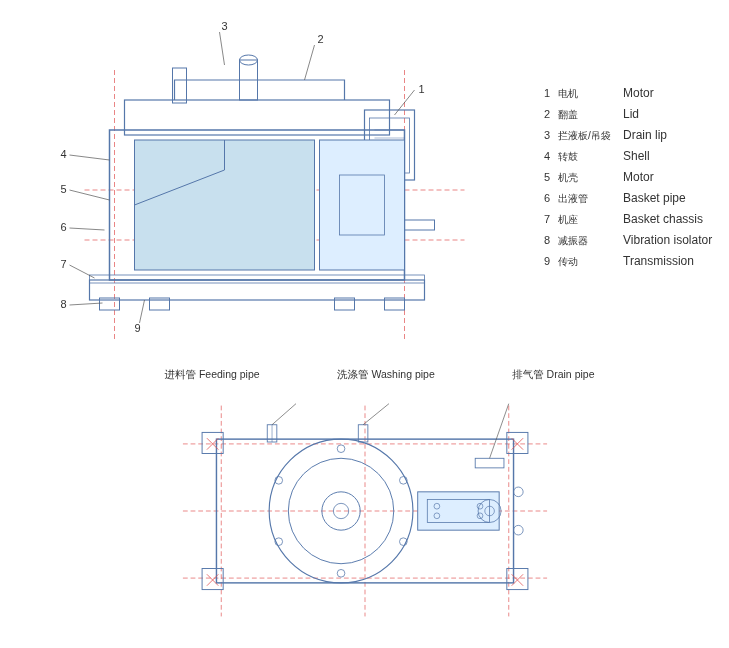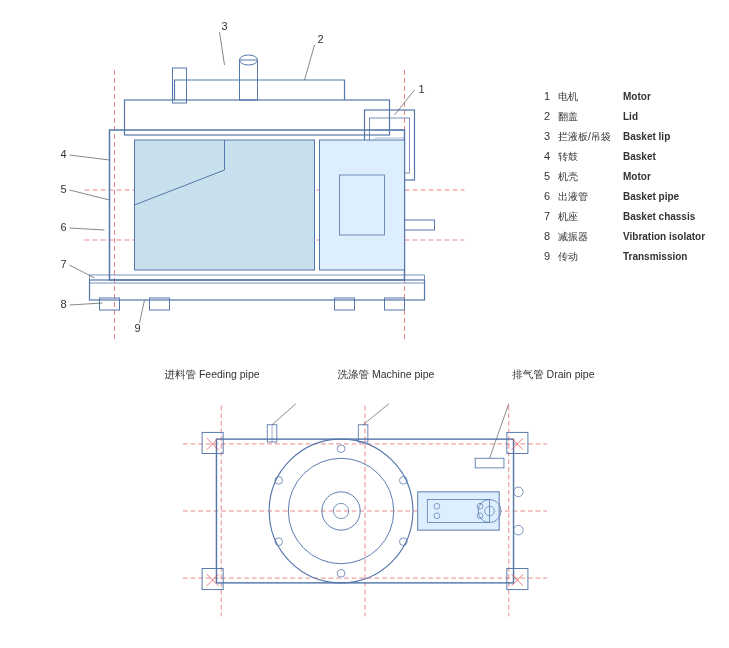--- a/index.html
+++ b/index.html
@@ -60,23 +60,22 @@
       color: #333;
     }
 
     .legend-cn {
       min-width: 65px;
       font-size: 10px;
       color: #333;
     }
 
     .legend-en {
-      font-size: 10px;
-      color: #333;
-      font-weight: bold;
+      font-size: 12px;
+      color: #333;
     }
 
     
     .bottom-section {
       width: 100%;
       height: 288px;
       position: relative;
       display: flex;
       flex-direction: column;
       align-items: center;
@@ -208,26 +207,26 @@
             <span class="legend-en">Motor</span>
           </div>
           <div class="legend-item">
             <span class="legend-num">2</span>
             <span class="legend-cn">翻盖</span>
             <span class="legend-en">Lid</span>
           </div>
           <div class="legend-item">
             <span class="legend-num">3</span>
             <span class="legend-cn">拦液板/吊袋</span>
-            <span class="legend-en">Basket lip</span>
+            <span class="legend-en">Drain lip</span>
           </div>
           <div class="legend-item">
             <span class="legend-num">4</span>
             <span class="legend-cn">转鼓</span>
-            <span class="legend-en">Basket</span>
+            <span class="legend-en">Shell</span>
           </div>
           <div class="legend-item">
             <span class="legend-num">5</span>
             <span class="legend-cn">机壳</span>
             <span class="legend-en">Motor</span>
           </div>
           <div class="legend-item">
             <span class="legend-num">6</span>
             <span class="legend-cn">出液管</span>
             <span class="legend-en">Basket pipe</span>
@@ -249,21 +248,21 @@
           </div>
         </div>
     </div>
   </div>
 
   <div class="bottom-section">
     <div class="bottom-diagram-wrapper">
 
       <div class="bottom-labels">
         <span class="bottom-label">进料管 Feeding pipe</span>
-        <span class="bottom-label">洗涤管 Machine pipe</span>
+        <span class="bottom-label">洗涤管 Washing pipe</span>
         <span class="bottom-label">排气管 Drain pipe</span>
       </div>
 
       <svg viewBox="0 0 480 240" class="svg-bottom" xmlns="http://www.w3.org/2000/svg">
 
         <line x1="50" y1="120" x2="430" y2="120" stroke="#e05050" stroke-width="0.7" stroke-dasharray="5,3"></line>
         <line x1="240" y1="10" x2="240" y2="230" stroke="#e05050" stroke-width="0.7" stroke-dasharray="5,3"></line>
 
         <line x1="90" y1="10" x2="90" y2="230" stroke="#e05050" stroke-width="0.7" stroke-dasharray="5,3"></line>
         <line x1="390" y1="10" x2="390" y2="230" stroke="#e05050" stroke-width="0.7" stroke-dasharray="5,3"></line>

